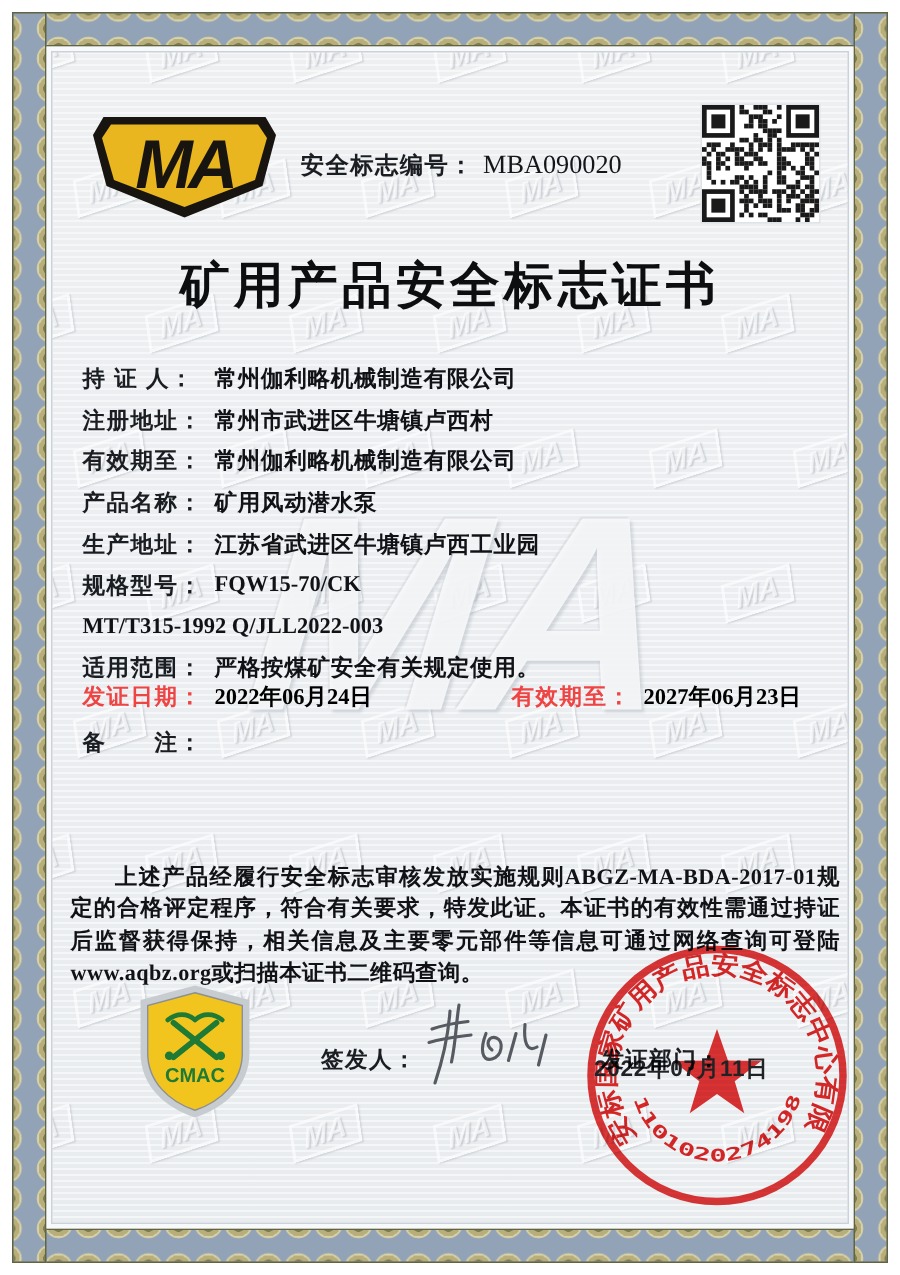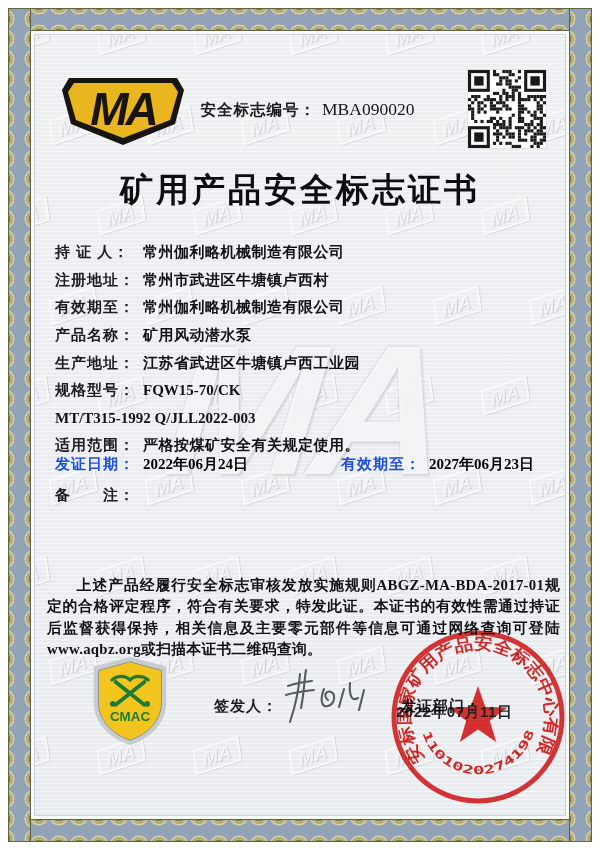--- a/index.html
+++ b/index.html
@@ -45,21 +45,21 @@
   .title{left:0;right:0;top:168px;text-align:center;font-family:"Liberation Serif",serif;
          font-weight:900;font-size:33px;letter-spacing:3px;color:#0d0e10;}
   
   .fields{left:55px;right:38px;top:239px;}
   .row{display:flex;align-items:center;height:27.6px;}
   .row .lab{font-weight:bold;font-size:15px;letter-spacing:1px;min-width:88px;white-space:pre;color:#1a1d22;}
   .row .val{font-family:"Liberation Serif",serif;font-weight:bold;font-size:15px;letter-spacing:.5px;color:#101216;}
   .row .val.latin{font-family:Liberation Serif, serif;letter-spacing:0;}
   .dates{left:55px;right:38px;top:455px;display:flex;align-items:baseline;}
   .dates .pair{display:flex;align-items:baseline;}
-  .dates .lab{font-weight:bold;font-size:15px;letter-spacing:1px;min-width:88px;white-space:pre;color:#1d4ed8;}
+  .dates .lab{font-weight:bold;font-size:15px;letter-spacing:1px;min-width:88px;white-space:pre;color:#ef4444;}
   .dates .val{font-family:"Liberation Serif",serif;font-weight:bold;font-size:15px;color:#000000;min-width:160px;}
   .dates .pair.second{margin-left:38px;}
   .remark{left:55px;top:486px;font-weight:bold;font-size:15px;letter-spacing:1px;white-space:pre;color:#1a1d22;}
   
   .statement{left:47px;right:40px;top:560px;font-family:"Liberation Serif",serif;font-weight:bold;
      font-size:14.8px;line-height:21.5px;text-align:justify;text-indent:2em;color:#101216;letter-spacing:.3px;}
   
   .cmac{left:87px;top:654px;width:86px;height:94px;}
   .signer{left:214px;top:697px;font-weight:bold;font-size:15px;letter-spacing:1px;color:#1a1d22;}
   .signature{left:276px;top:662px;width:104px;height:74px;}

